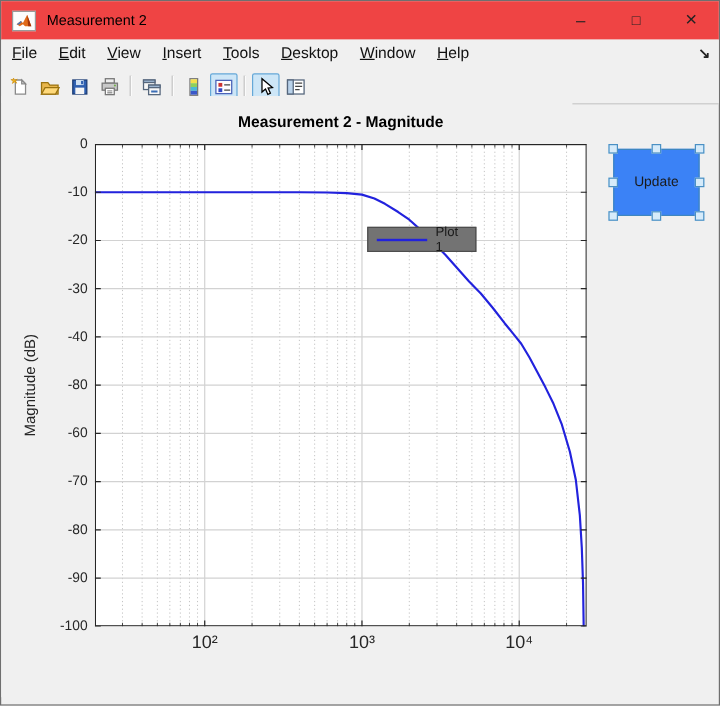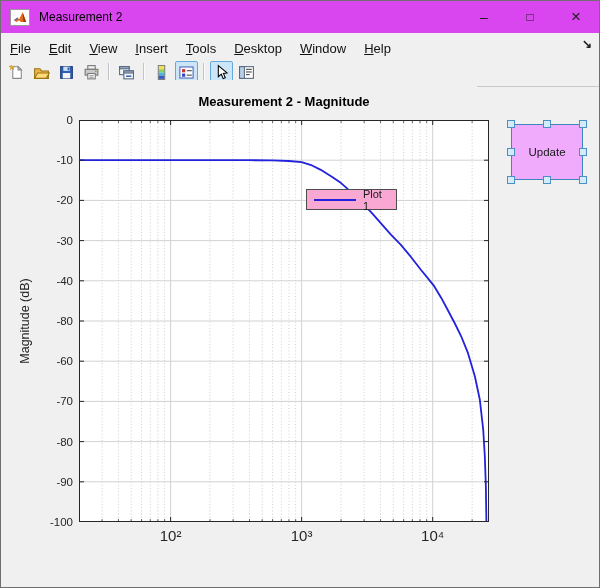--- a/index.html
+++ b/index.html
@@ -1,30 +1,30 @@
 <!DOCTYPE html>
 <html><head>
 <meta charset="utf-8">
 <style>
   html,body{margin:0;padding:0;}
   body{width:600px;height:588px;overflow:hidden;font-family:"Liberation Sans",sans-serif;}
   #win{position:relative;width:600px;height:588px;background:#f0f0f0;border:1px solid #6f6f6f;box-sizing:border-box;}
 
   
-  #titlebar{position:absolute;left:0;top:0;width:100%;height:32px;background:#d946ef;display:flex;align-items:center;}
+  #titlebar{position:absolute;left:0;top:0;width:100%;height:32px;background:#ef4444;display:flex;align-items:center;}
   #app-icon{width:20px;height:17px;margin-left:9px;border:1px solid #9a9a9a;background:#fdfdfd;box-sizing:border-box;display:flex;align-items:center;justify-content:center;}
   #win-title{margin-left:9px;font-size:12px;color:#000;}
   #tb-spacer{flex:1;}
   .win-ctl{width:46px;height:32px;display:flex;align-items:center;justify-content:center;color:#222;}
   #ctl-min{font-size:14px;}
   #ctl-max{font-size:12px;}
   #ctl-close{font-size:17px;}
 
   
-  #menubar{position:absolute;left:0;top:32px;width:100%;height:26px;background:#f0f0f0;display:flex;align-items:flex-end;font-size:13px;color:#111;}
+  #menubar{position:absolute;left:0;top:32px;width:100%;height:26px;background:#f0f0f0;display:flex;align-items:flex-start;font-size:13px;color:#111;}
   .menu-item{padding:3px 9px;}
   .menu-item u{text-decoration:underline;}
   #dock-icon{position:absolute;right:7px;top:4px;font-size:12px;font-weight:bold;color:#222;}
 
   
   #toolbar{position:absolute;left:0;top:58px;width:100%;height:28px;background:#f0f0f0;border-bottom:1px solid #c9c9c9;display:flex;align-items:center;padding-left:3px;box-sizing:border-box;}
   .tbtn{width:23px;height:23px;display:flex;align-items:center;justify-content:center;border:1px solid transparent;border-radius:2px;margin:0 1px;box-sizing:border-box;}
   .tbtn.selected{background:#cde6f7;border:1px solid #66a8d8;}
   .tsep{width:1px;height:20px;background:#c4c4c4;border-right:1px solid #fbfbfb;margin:0 4px;}
 
@@ -32,26 +32,26 @@
   #figure{position:absolute;left:0;top:79px;width:476px;height:501px;background:#f0f0f0;}
   #fig-title{position:absolute;left:78px;top:14px;width:410px;text-align:center;font-size:13px;font-weight:bold;color:#000;}
   #plot-wrap{position:absolute;left:78px;top:40px;width:410px;height:402px;background:#ffffff;}
   #plot-svg{position:absolute;left:0;top:0;}
   .ytick-label{position:absolute;left:30px;width:42px;text-align:right;font-size:11.5px;color:#262626;height:14px;line-height:14px;}
   .xtick-label{position:absolute;width:60px;text-align:center;font-size:15px;color:#262626;top:447px;}
   #xlabel{position:absolute;left:78px;top:468px;width:410px;text-align:center;font-size:12.5px;color:#262626;}
   #ylabel{position:absolute;left:24px;top:241px;transform:translate(-50%,-50%) rotate(-90deg);font-size:12.5px;color:#262626;white-space:nowrap;}
 
   
-  #legend{position:absolute;left:305px;top:109px;width:91px;height:21px;background:#f9a8d4;border:1px solid #4d4d4d;box-sizing:border-box;display:flex;align-items:center;padding:0 5px 0 7px;}
+  #legend{position:absolute;left:305px;top:109px;width:91px;height:21px;background:#737373;border:1px solid #4d4d4d;box-sizing:border-box;display:flex;align-items:center;padding:0 5px 0 7px;}
   #legend-line{width:42px;height:2px;background:#2222dd;}
   #legend-label{font-size:11px;color:#1a1a1a;margin-left:7px;}
 
   
-  #update-btn{position:absolute;left:510px;top:44px;width:72px;height:56px;background:#f0abfc;border:1px solid #3e86c0;box-sizing:border-box;display:flex;align-items:center;justify-content:center;font-size:11.5px;color:#1a1a1a;}
+  #update-btn{position:absolute;left:510px;top:44px;width:72px;height:56px;background:#3b82f6;border:1px solid #3e86c0;box-sizing:border-box;display:flex;align-items:center;justify-content:center;font-size:11.5px;color:#1a1a1a;}
   #handles{position:absolute;left:506px;top:40px;width:80px;height:64px;pointer-events:none;}
   .handle{position:absolute;width:8px;height:8px;background:#d6ebfa;border:1px solid #4a90c4;box-sizing:border-box;}
   .h-tl{left:0;top:0}.h-tm{left:36px;top:0}.h-tr{left:72px;top:0}
   .h-ml{left:0;top:28px}.h-mr{left:72px;top:28px}
   .h-bl{left:0;top:56px}.h-bm{left:36px;top:56px}.h-br{left:72px;top:56px}
   #configure-btn{position:absolute;left:513px;top:115px;width:65px;height:50px;background:#dce8f5;border:1px solid #5d9bd3;box-sizing:border-box;display:flex;align-items:center;justify-content:center;font-size:11.5px;color:#1a1a1a;}
   #configure-btn::before{content:"";position:absolute;left:2px;top:2px;right:2px;bottom:2px;border:1px dotted #555;}
 </style>
 </head>
 <body>

